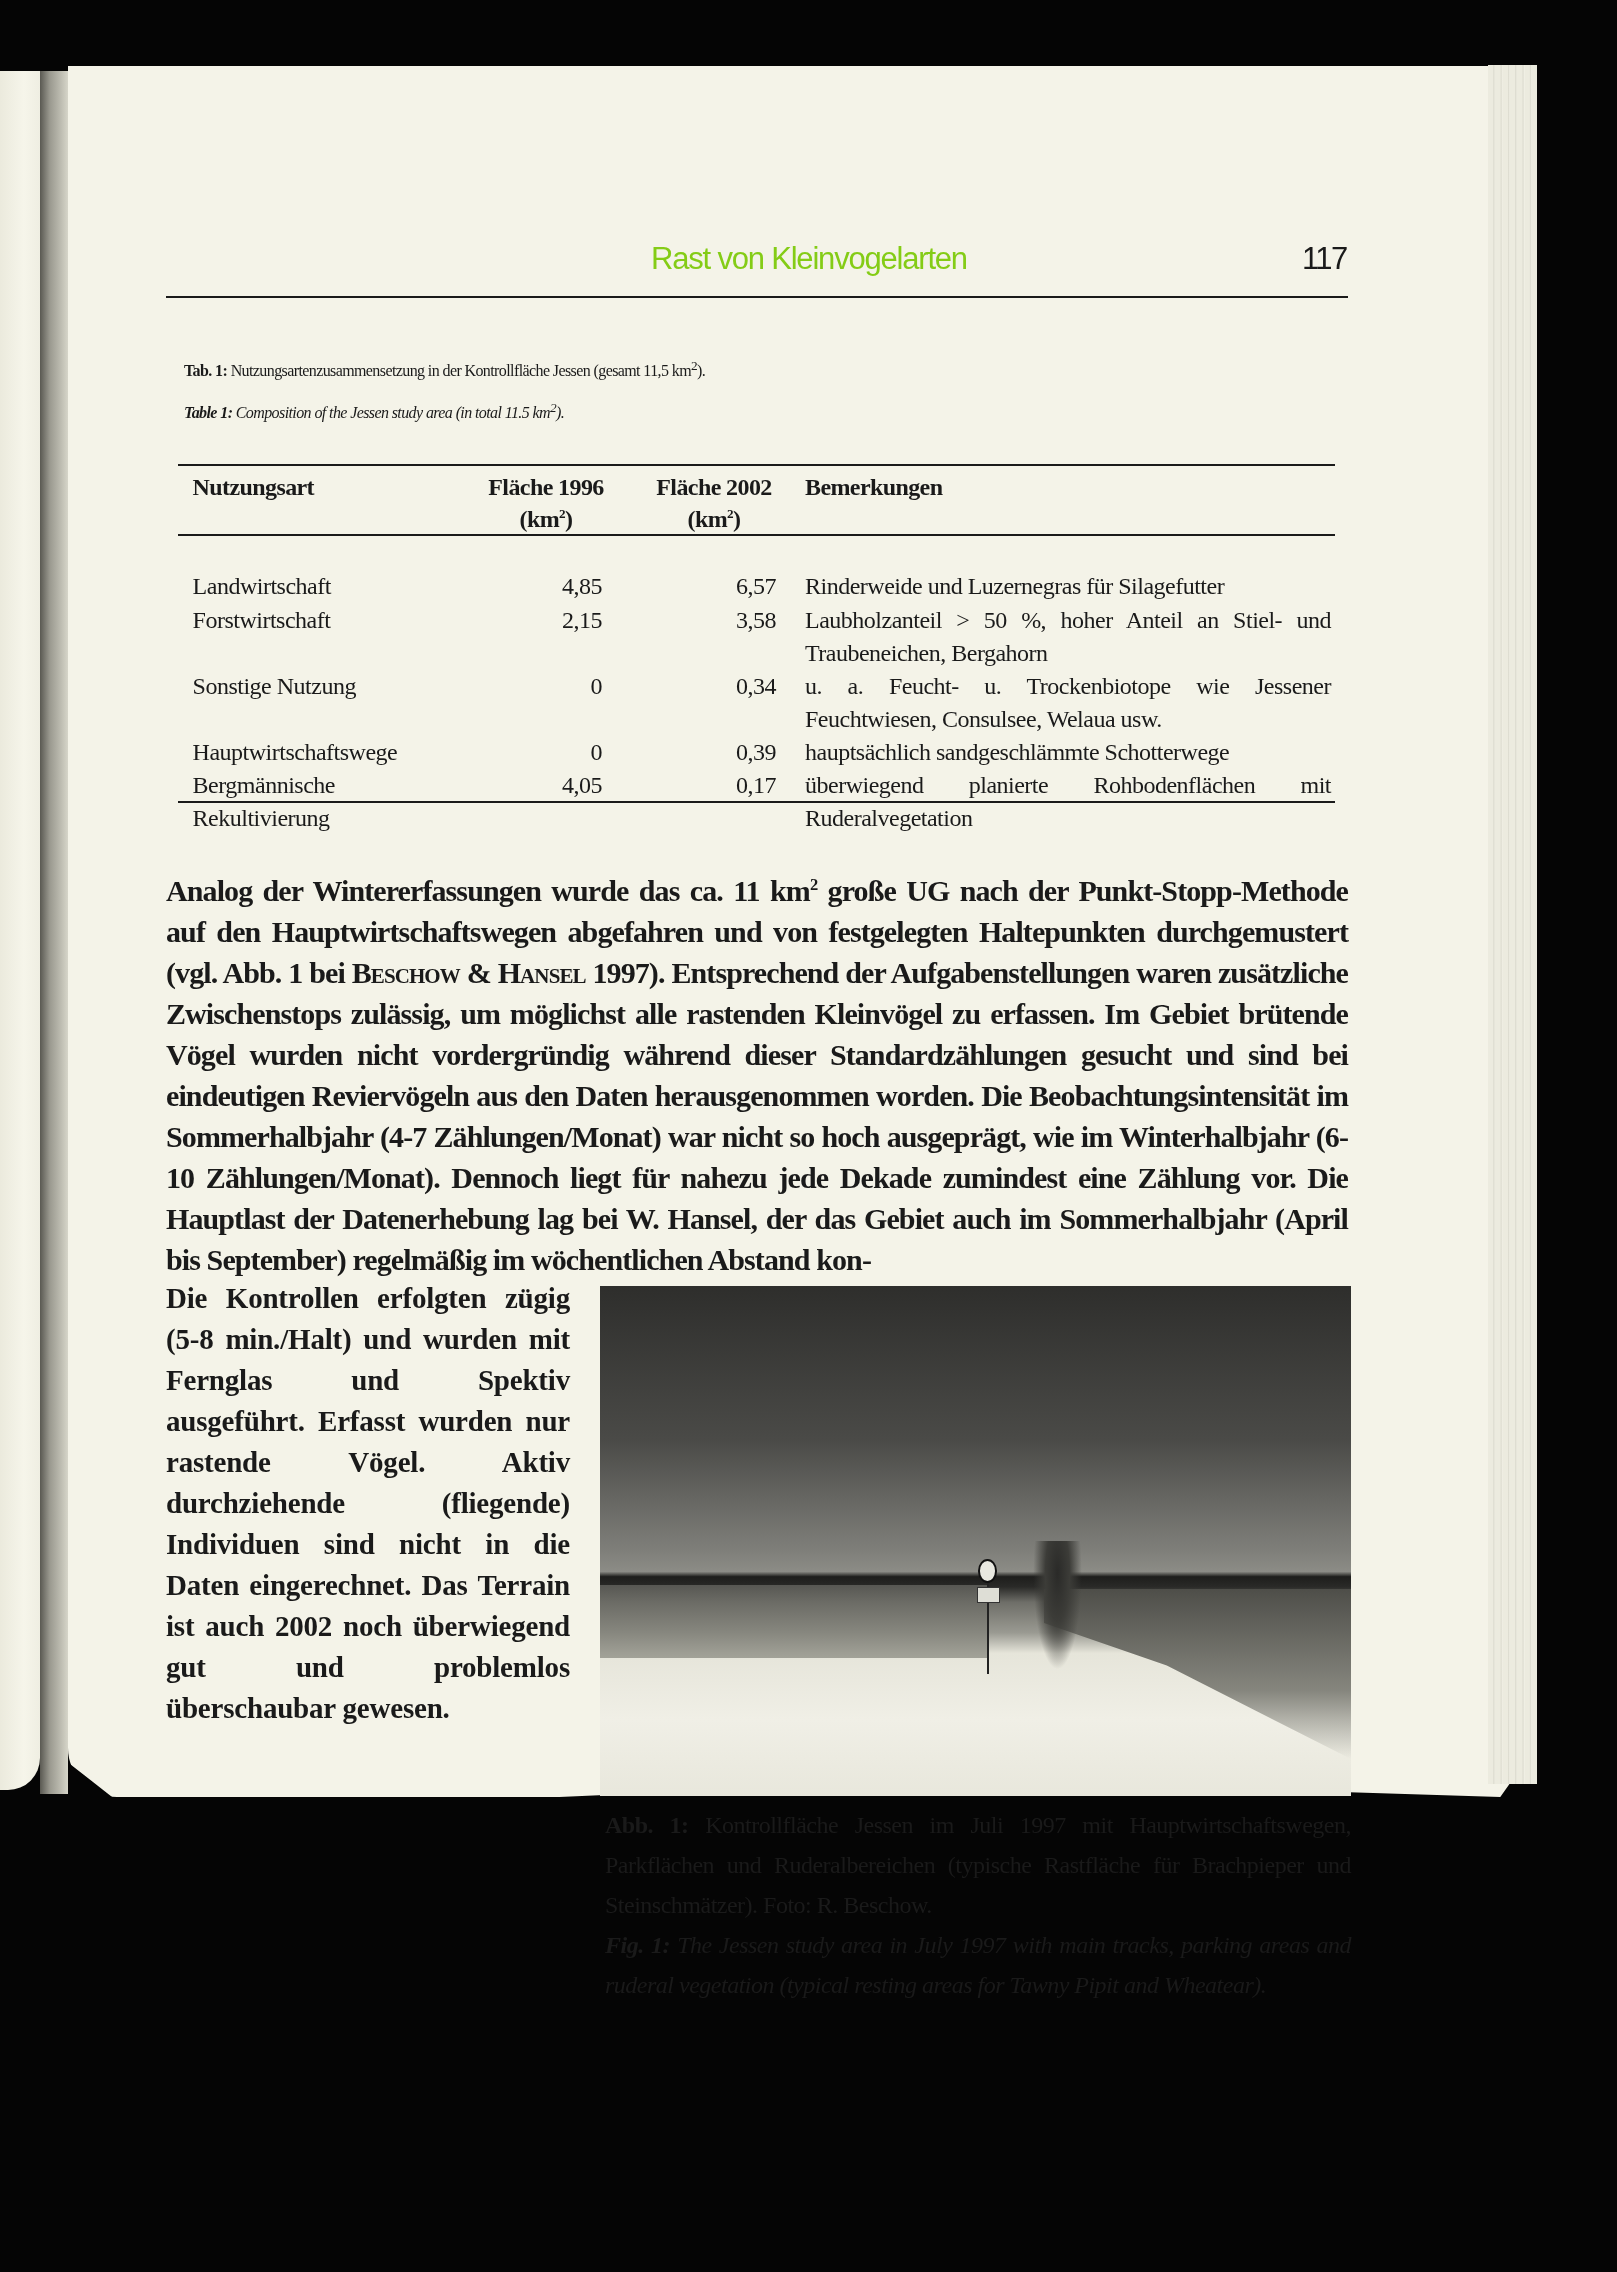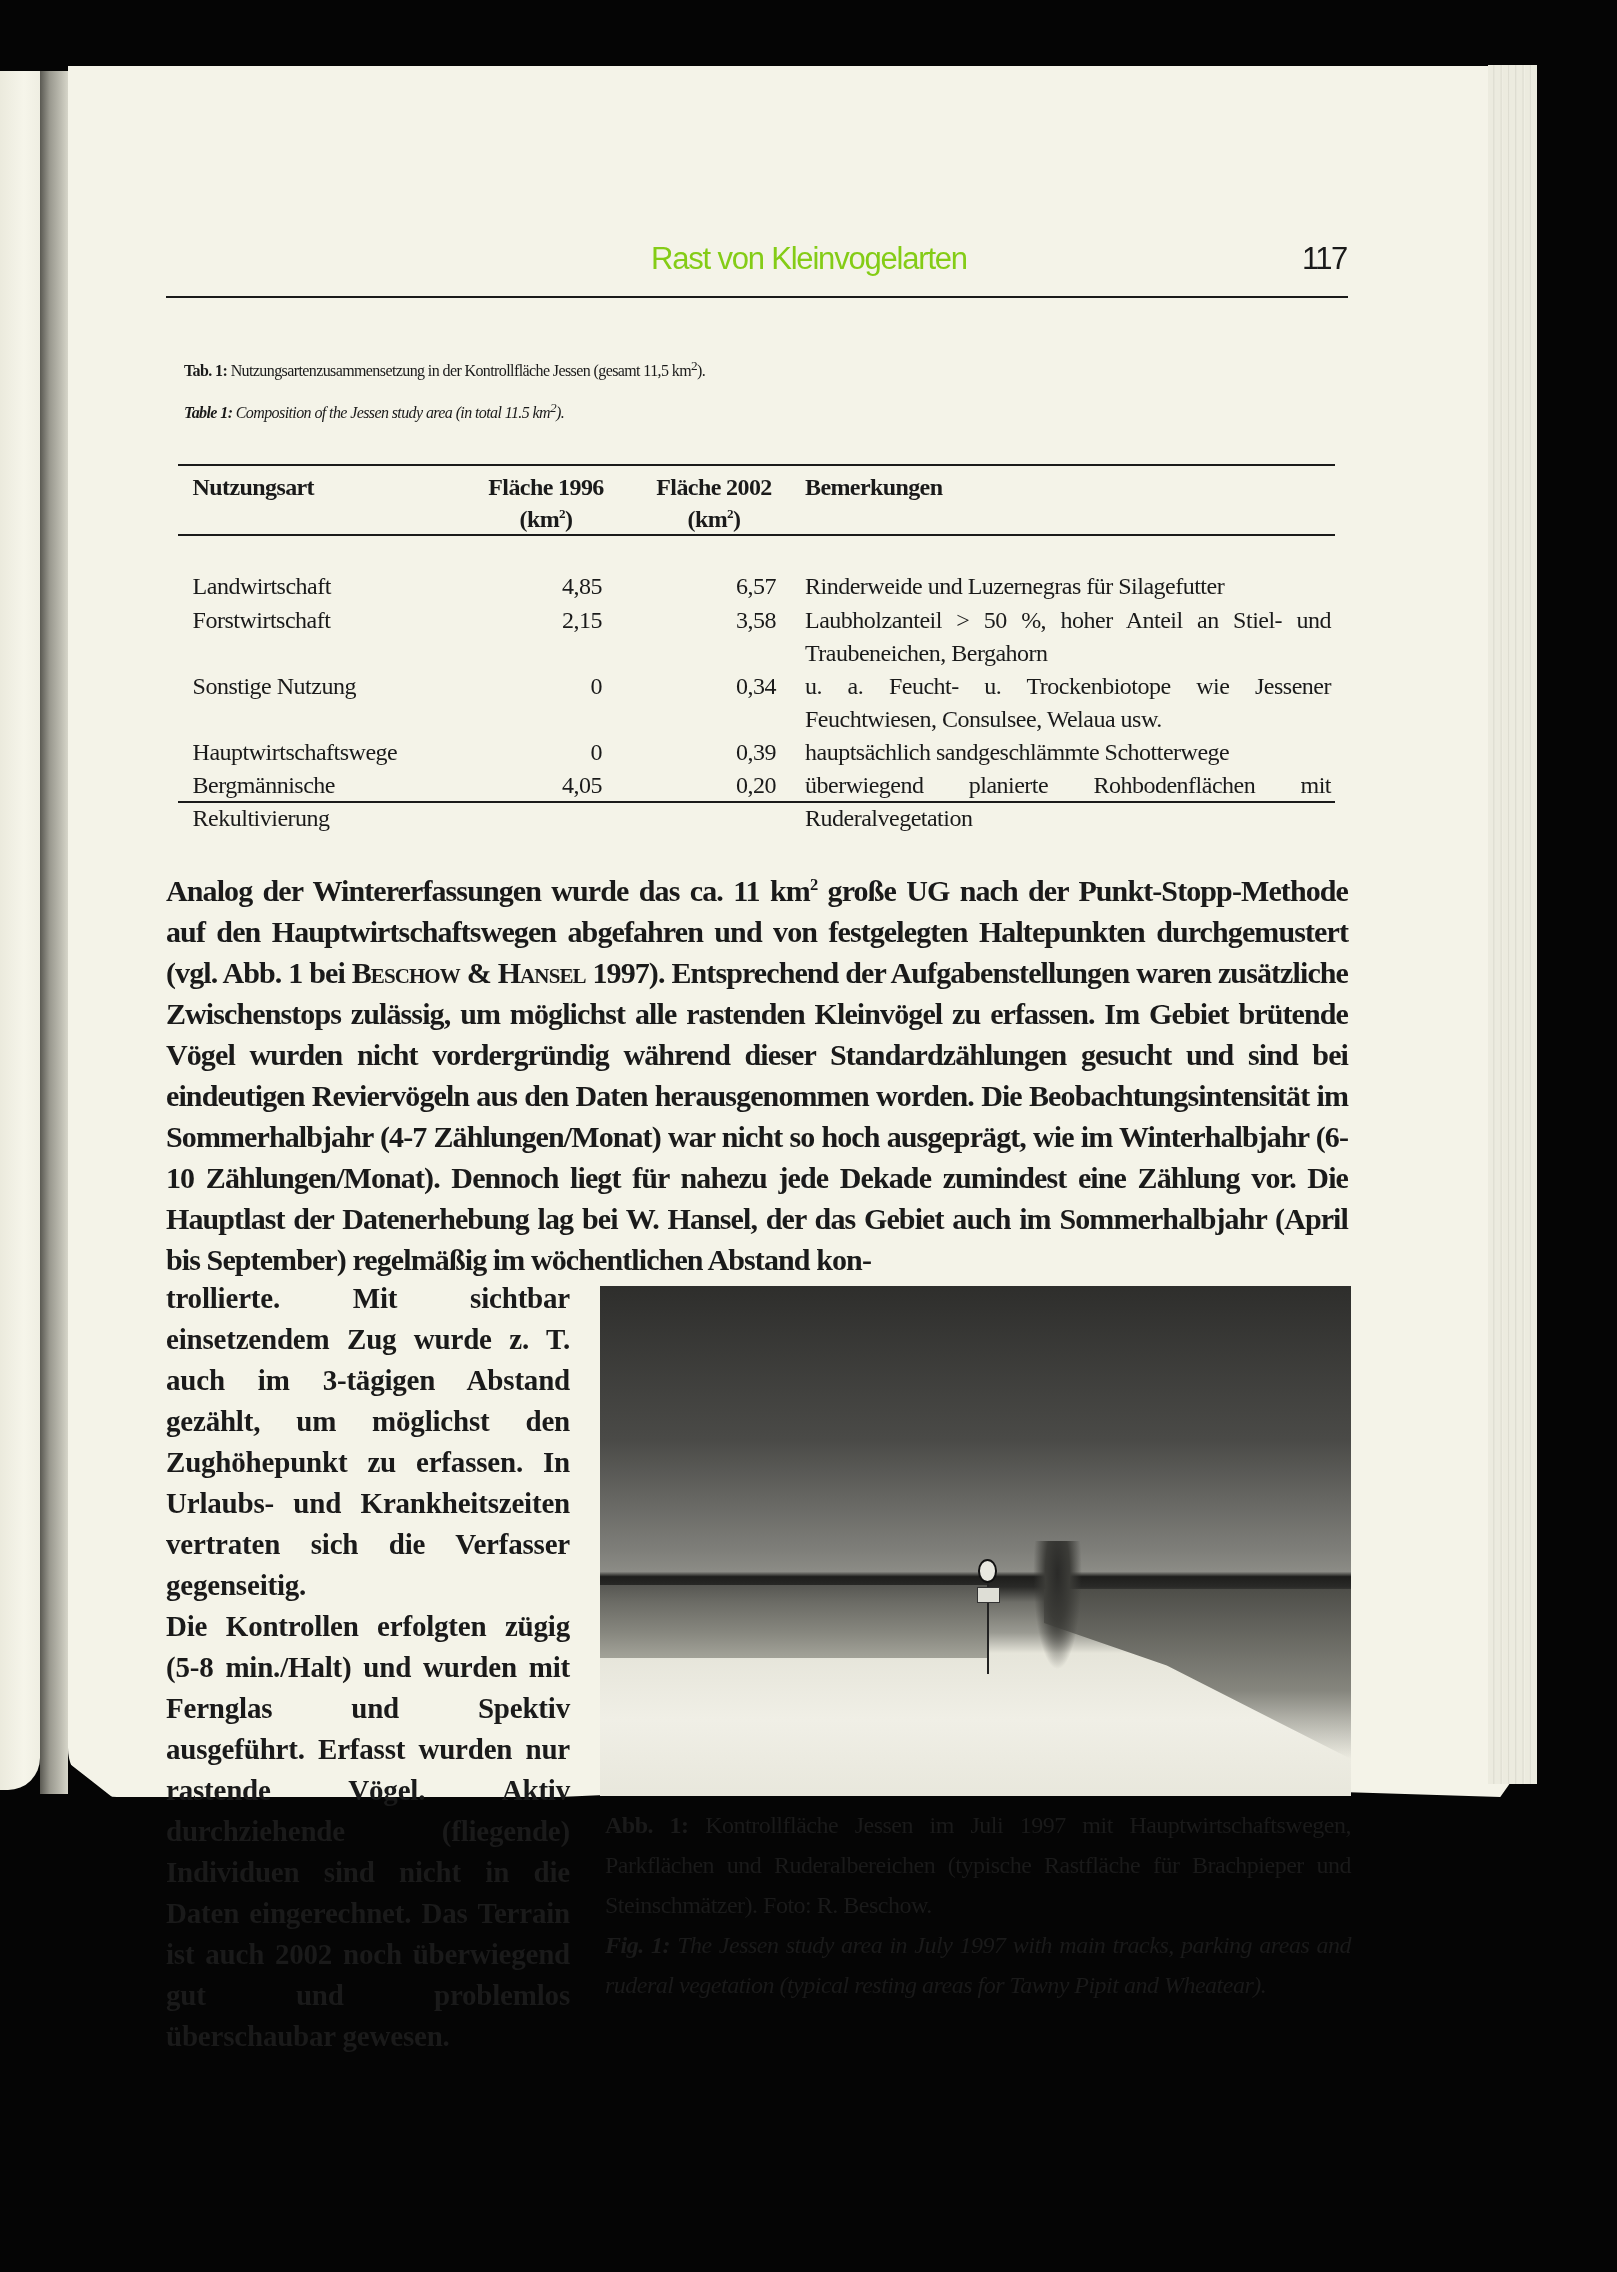--- a/index.html
+++ b/index.html
@@ -133,30 +133,29 @@
     <div class="td c2" style="top:240px">0</div>
     <div class="td c3" style="top:240px">0,39</div>
     <div class="td c4" style="top:240px">hauptsächlich sandgeschlämmte Schotterwege</div>
   </div>
   <div>
     <div class="td c1" style="top:273px">
       <div>Bergmännische</div>
       <div>Rekultivierung</div>
     </div>
     <div class="td c2" style="top:273px">4,05</div>
-    <div class="td c3" style="top:273px">0,20</div>
+    <div class="td c3" style="top:273px">0,17</div>
     <div class="td c4" style="top:273px">überwiegend planierte Rohbodenflächen mit Ruderalvegetation</div>
   </div>
   <div class="rule bot"></div>
 </div>
 
 <div class="body-text para1"><span>Analog der Wintererfassungen wurde das ca. 11 km</span><sup>2</sup><span> große UG nach der Punkt-Stopp-Methode auf den Hauptwirtschaftswegen abgefahren und von festgelegten Haltepunkten durchgemustert (vgl. Abb. 1 bei </span><span class="sc">Beschow</span><span> &amp; </span><span class="sc">Hansel</span><span> 1997). Entsprechend der Aufgabenstellungen waren zusätzliche Zwischenstops zulässig, um möglichst alle rastenden Kleinvögel zu erfassen. Im Gebiet brütende Vögel wurden nicht vordergründig während dieser Standardzählungen gesucht und sind bei eindeutigen Reviervögeln aus den Daten herausgenommen worden. Die Beobachtungsintensität im Sommerhalbjahr (4-7 Zählungen/Monat) war nicht so hoch ausgeprägt, wie im Winterhalbjahr (6-10 Zählungen/Monat). Dennoch liegt für nahezu jede Dekade zumindest eine Zählung vor. Die Hauptlast der Datenerhebung lag bei W. Hansel, der das Gebiet auch im Sommerhalbjahr (April bis September) regelmäßig im wöchentlichen Abstand kon-</span></div>
 
 <div class="body-text para-left">
-  <div>trollierte. Mit sichtbar einsetzendem Zug wurde z. T. auch im 3-tägigen Abstand gezählt, um möglichst den Zughöhepunkt zu erfassen. In Urlaubs- und Krankheitszeiten vertraten sich die Verfasser gegenseitig.</div>
   <div>Die Kontrollen erfolgten zügig (5-8 min./Halt) und wurden mit Fernglas und Spektiv ausgeführt. Erfasst wurden nur rastende Vögel. Aktiv durchziehende (fliegende) Individuen sind nicht in die Daten eingerechnet. Das Terrain ist auch 2002 noch überwiegend gut und problemlos überschaubar gewesen.</div>
 </div>
 
 <div class="photo" title="landscape-photo-jessen-study-area">
   <div class="vegetation-left"></div>
   <div class="vegetation-right"></div>
   <div class="tree"></div>
   <div class="sign-post"></div>
   <div class="sign-disc"></div>
   <div class="sign-plate"></div>

